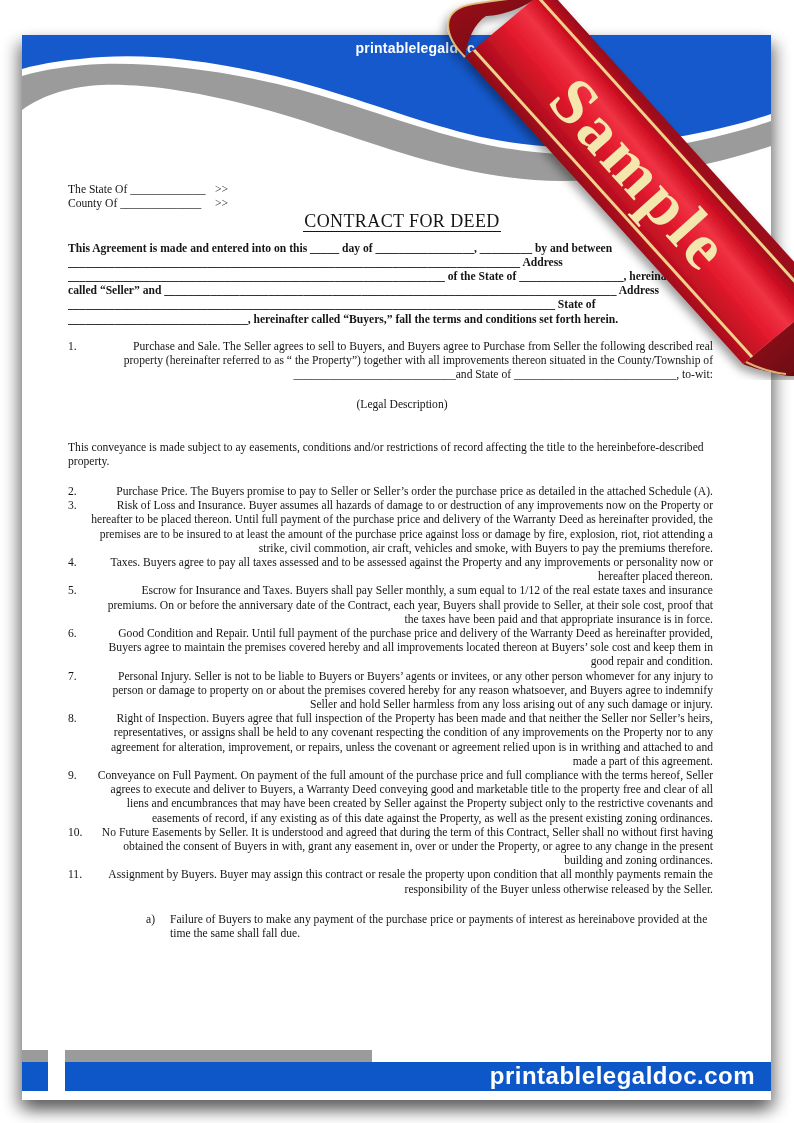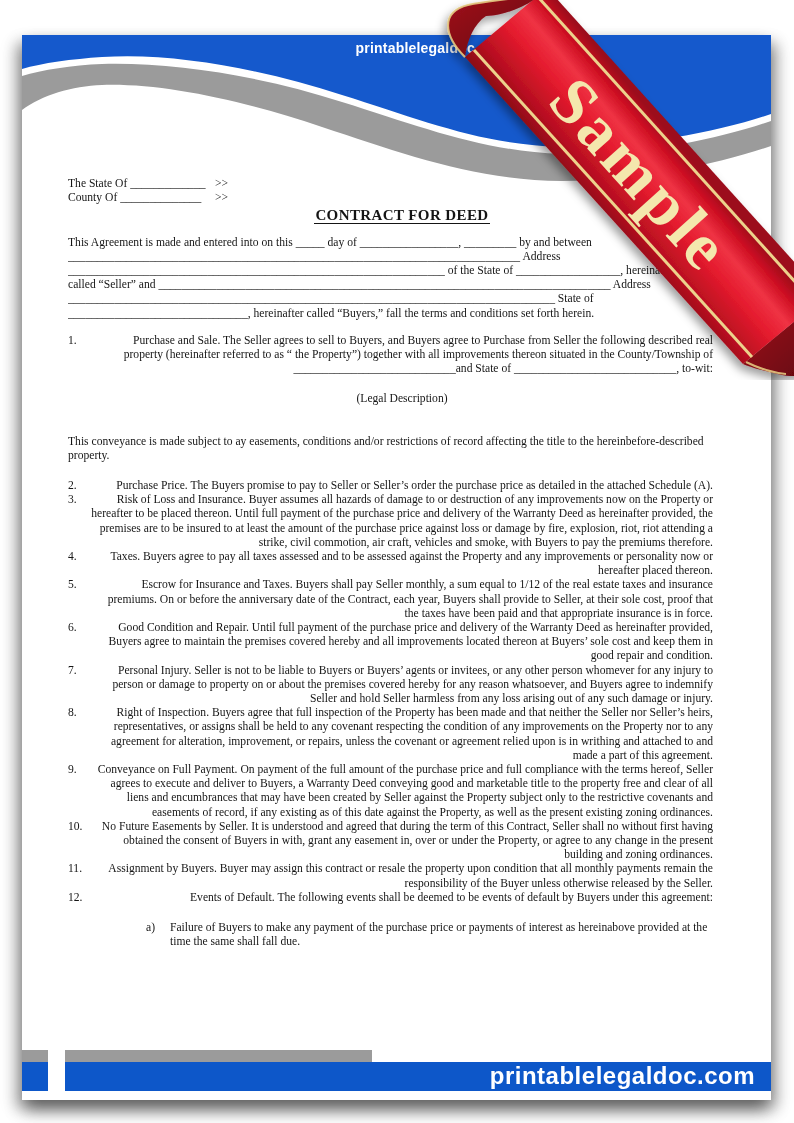--- a/index.html
+++ b/index.html
@@ -14,29 +14,29 @@
     overflow:hidden;
   }
   
   .hdr{position:absolute;left:0;top:0;width:749px;height:160px;}
   .logo-top{
     position:absolute;left:280px;top:4px;width:260px;text-align:center;
     color:#fff;font:bold 14px/18px "Liberation Sans",sans-serif;letter-spacing:.2px;
   }
   
   .content{
-    position:absolute;left:46px;top:142px;width:668px;
+    position:absolute;left:46px;top:148px;width:668px;
     font:11.6px/14.2px "Liberation Serif",serif;color:#151515;
   }
   .jur{position:relative;height:14.2px;white-space:nowrap;}
   .jur .marks{position:absolute;left:147px;top:0;}
-  .title{margin-top:3px;text-align:center;font-weight:bold;font-size:15px;letter-spacing:.4px;}
+  .title{margin-top:3px;text-align:center;font-weight:normal;font-size:18px;letter-spacing:.4px;}
   .title span{border-bottom:1.5px solid #151515;padding:0 1px;}
   .intro{margin-top:13px;}
-  .intro div{height:14.2px;white-space:nowrap;overflow:hidden;}
+  .intro div{height:14.2px;white-space:nowrap;overflow:hidden;font-weight:bold;}
   .nlist{width:645px;}
   .mt13{margin-top:13px;}
   .mt16{margin-top:16px;}
   .item{display:flex;}
   .item .n{flex:0 0 23px;}
   .item .t{flex:1;text-align:right;}
   .legal{margin-left:23px;margin-top:16px;text-align:center;}
   .convey{margin-top:28px;width:652px;}
   .sub{display:flex;margin-left:78px;margin-top:16px;width:566px;}
   .sub .n{flex:0 0 24px;}
@@ -129,24 +129,20 @@
         <span class="t">Conveyance on Full Payment. On payment of the full amount of the purchase price and full compliance with the terms hereof, Seller agrees to execute and deliver to Buyers, a Warranty Deed conveying good and marketable title to the property free and clear of all liens and encumbrances that may have been created by Seller against the Property subject only to the restrictive covenants and easements of record, if any existing as of this date against the Property, as well as the present existing zoning ordinances.</span>
       </div>
       <div class="item">
         <span class="n">10.</span>
         <span class="t">No Future Easements by Seller. It is understood and agreed that during the term of this Contract, Seller shall no without first having obtained the consent of Buyers in with, grant any easement in, over or under the Property, or agree to any change in the present building and zoning ordinances.</span>
       </div>
       <div class="item">
         <span class="n">11.</span>
         <span class="t">Assignment by Buyers. Buyer may assign this contract or resale the property upon condition that all monthly payments remain the responsibility of the Buyer unless otherwise released by the Seller.</span>
       </div>
-      <div class="item">
-        <span class="n">12.</span>
-        <span class="t">Events of Default. The following events shall be deemed to be events of default by Buyers under this agreement:</span>
-      </div>
 
       <div class="sub">
         <span class="n">a)</span>
         <span class="t">Failure of Buyers to make any payment of the purchase price or payments of interest as hereinabove provided at the time the same shall fall due.</span>
       </div>
     </div>
   </div>
 
   <div class="bar-gray"></div>
   <div class="bar-blue">

